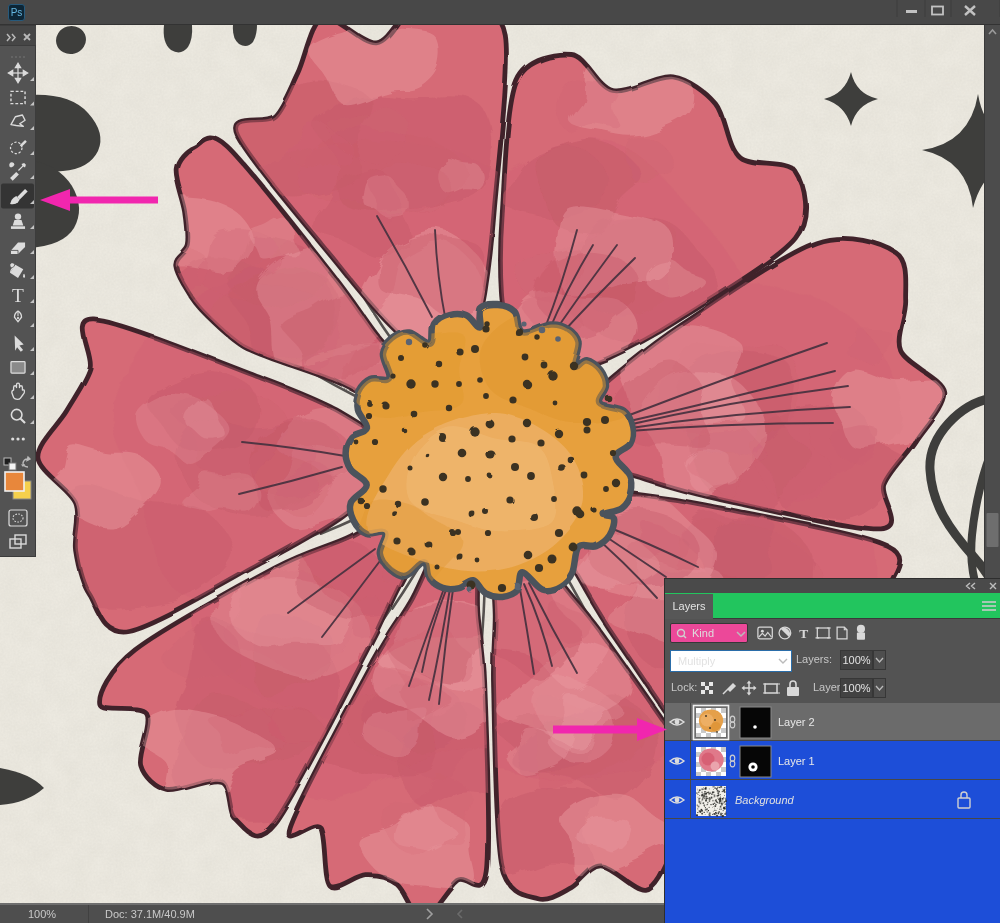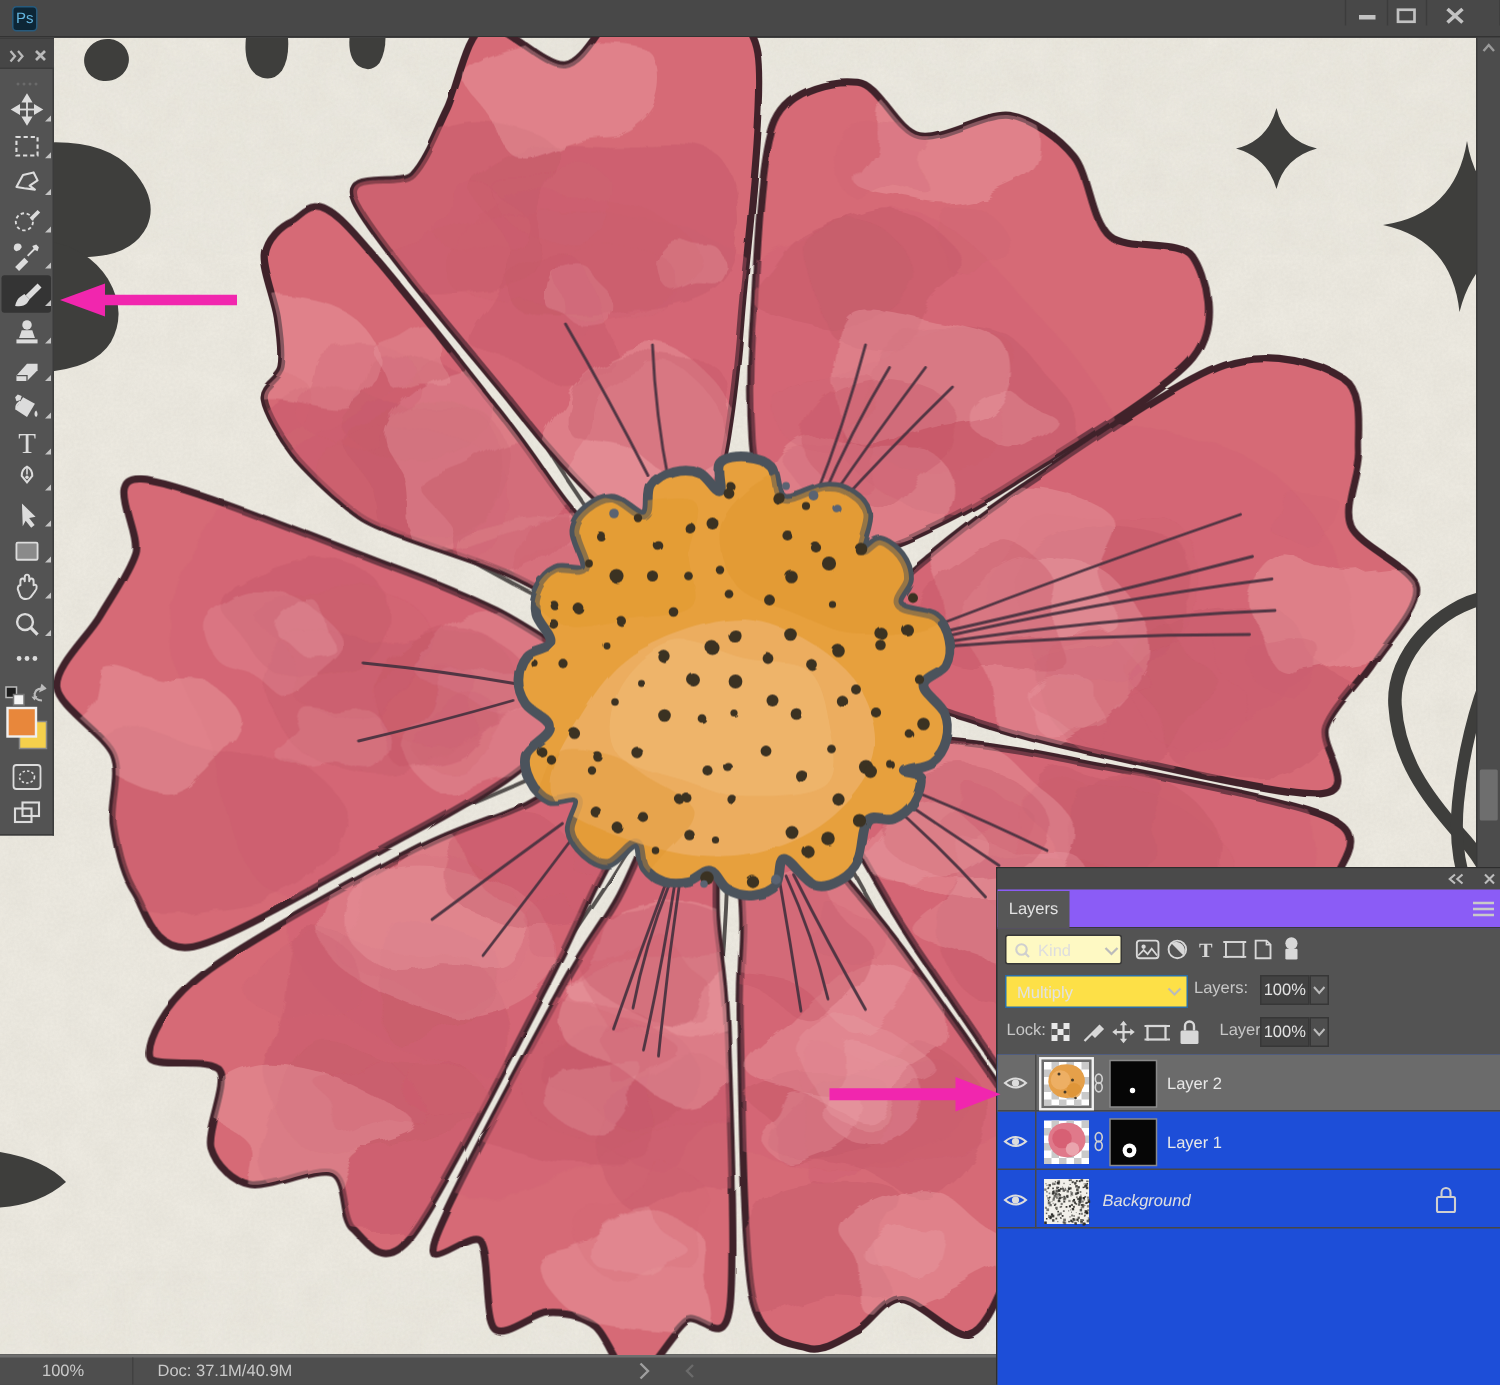--- a/index.html
+++ b/index.html
@@ -514,32 +514,32 @@
       <path d="M42,5 l-4,4 4,4" fill="none" stroke="#6b6b6b" stroke-width="1.6"></path>
     </svg>
   </div>
 <div id="layers" style="position:absolute;left:664px;top:578px;width:336px;height:345px;background:#535353;border-left:1px solid #2e2e2e;border-top:1px solid #2e2e2e;box-sizing:border-box;z-index:20;font-family:'Liberation Sans',sans-serif">
     <div style="position:absolute;left:0;top:0;width:100%;height:14px;background:#4a4a4a"><svg width="336" height="14">
         <g stroke="#bdbdbd" stroke-width="1.4" fill="none">
           <path d="M305,4 l-3.5,3 3.5,3 M310,4 l-3.5,3 3.5,3"></path>
           <path d="M325,4 l6,6 M331,4 l-6,6"></path>
         </g>
       </svg></div>
-    <div style="position:absolute;left:0;top:14px;width:100%;height:26px;background:#8b5cf6;border-bottom:1px solid #3a3a3a">
+    <div style="position:absolute;left:0;top:14px;width:100%;height:26px;background:#22c55e;border-bottom:1px solid #3a3a3a">
       <div style="position:absolute;left:0;top:1px;width:48px;height:25px;background:#575757;color:#e3e3e3;font-size:11px;line-height:25px;text-align:center">Layers</div>
       <svg width="336" height="26" style="position:absolute;left:0;top:0">
         <g stroke="#c9c9c9" stroke-width="1.6">
           <line x1="317" y1="9" x2="331" y2="9"></line>
           <line x1="317" y1="13" x2="331" y2="13"></line>
           <line x1="317" y1="17" x2="331" y2="17"></line>
         </g>
       </svg>
     </div>
     <div style="position:absolute;left:0;top:40px;width:100%;height:28px">
-      <div style="position:absolute;left:5px;top:4px;width:78px;height:20px;background:#fef9c3;border:1px solid #373737;border-radius:2px;box-sizing:border-box"><svg width="78" height="18">
+      <div style="position:absolute;left:5px;top:4px;width:78px;height:20px;background:#ec4899;border:1px solid #373737;border-radius:2px;box-sizing:border-box"><svg width="78" height="18">
           <circle cx="10" cy="9" r="3.5" fill="none" stroke="#cfcfcf" stroke-width="1.4"></circle>
           <line x1="12.5" y1="11.5" x2="15" y2="14" stroke="#cfcfcf" stroke-width="1.4"></line>
           <text x="21" y="13" font-size="11" fill="#dedede" font-family="Liberation Sans,sans-serif">Kind</text>
           <path d="M66,8 l4,4 4,-4" fill="none" stroke="#bbb" stroke-width="1.5"></path>
         </svg></div>
       <svg width="250" height="28" style="position:absolute;left:86px;top:0">
         <g fill="none" stroke="#d8d8d8" stroke-width="1.4" transform="translate(1.5,1.8) scale(0.9)">
           <rect x="6" y="7" width="16" height="13" rx="2"></rect>
           <circle cx="11" cy="11.5" r="1.6" fill="#d8d8d8" stroke="none"></circle>
           <path d="M7,18 l4,-4 3,3 3,-4 4,5" stroke-width="1.3"></path>
@@ -549,21 +549,21 @@
           <rect x="72" y="8" width="13" height="11"></rect>
           <path d="M70,8 l4,0 M83,8 l4,0 M70,19 l4,0 M83,19 l4,0" stroke-width="1.3"></path>
           <path d="M94,7 l8,0 3,3 0,10 -11,0 Z"></path>
           <path d="M102,7 l0,3 3,0" stroke-width="1.2"></path>
           <rect x="116" y="13" width="9" height="8" rx="1" fill="#d8d8d8" stroke="none"></rect>
           <circle cx="120.5" cy="9" r="4.5" fill="#d8d8d8" stroke="none"></circle>
         </g>
       </svg>
     </div>
     <div style="position:absolute;left:0;top:68px;width:100%;height:28px">
-      <div style="position:absolute;left:5px;top:3px;width:122px;height:22px;background:#fde047;border:1px solid #2a6da9;box-sizing:border-box"><svg width="120" height="20">
+      <div style="position:absolute;left:5px;top:3px;width:122px;height:22px;background:#ffffff;border:1px solid #2a6da9;box-sizing:border-box"><svg width="120" height="20">
           <text x="7" y="14" font-size="11" fill="#e2e2e2" font-family="Liberation Sans,sans-serif">Multiply</text>
           <path d="M108,8 l4,4 4,-4" fill="none" stroke="#bbb" stroke-width="1.4"></path>
         </svg></div>
       <div style="position:absolute;left:131px;top:6px;color:#c7c7c7;font-size:11px">Layers:</div>
       <div style="position:absolute;left:175px;top:3px;width:33px;height:20px;background:#424242;border:1px solid #373737;box-sizing:border-box;color:#e2e2e2;font-size:11px;text-align:center;line-height:18px">100%</div>
       <div style="position:absolute;left:208px;top:3px;width:13px;height:20px;background:#4e4e4e;border:1px solid #373737;box-sizing:border-box"><svg width="11" height="18">
           <path d="M2,7 l3.5,4 3.5,-4" fill="none" stroke="#bbb" stroke-width="1.3"></path>
         </svg></div>
     </div>
     <div style="position:absolute;left:0;top:96px;width:100%;height:28px">

